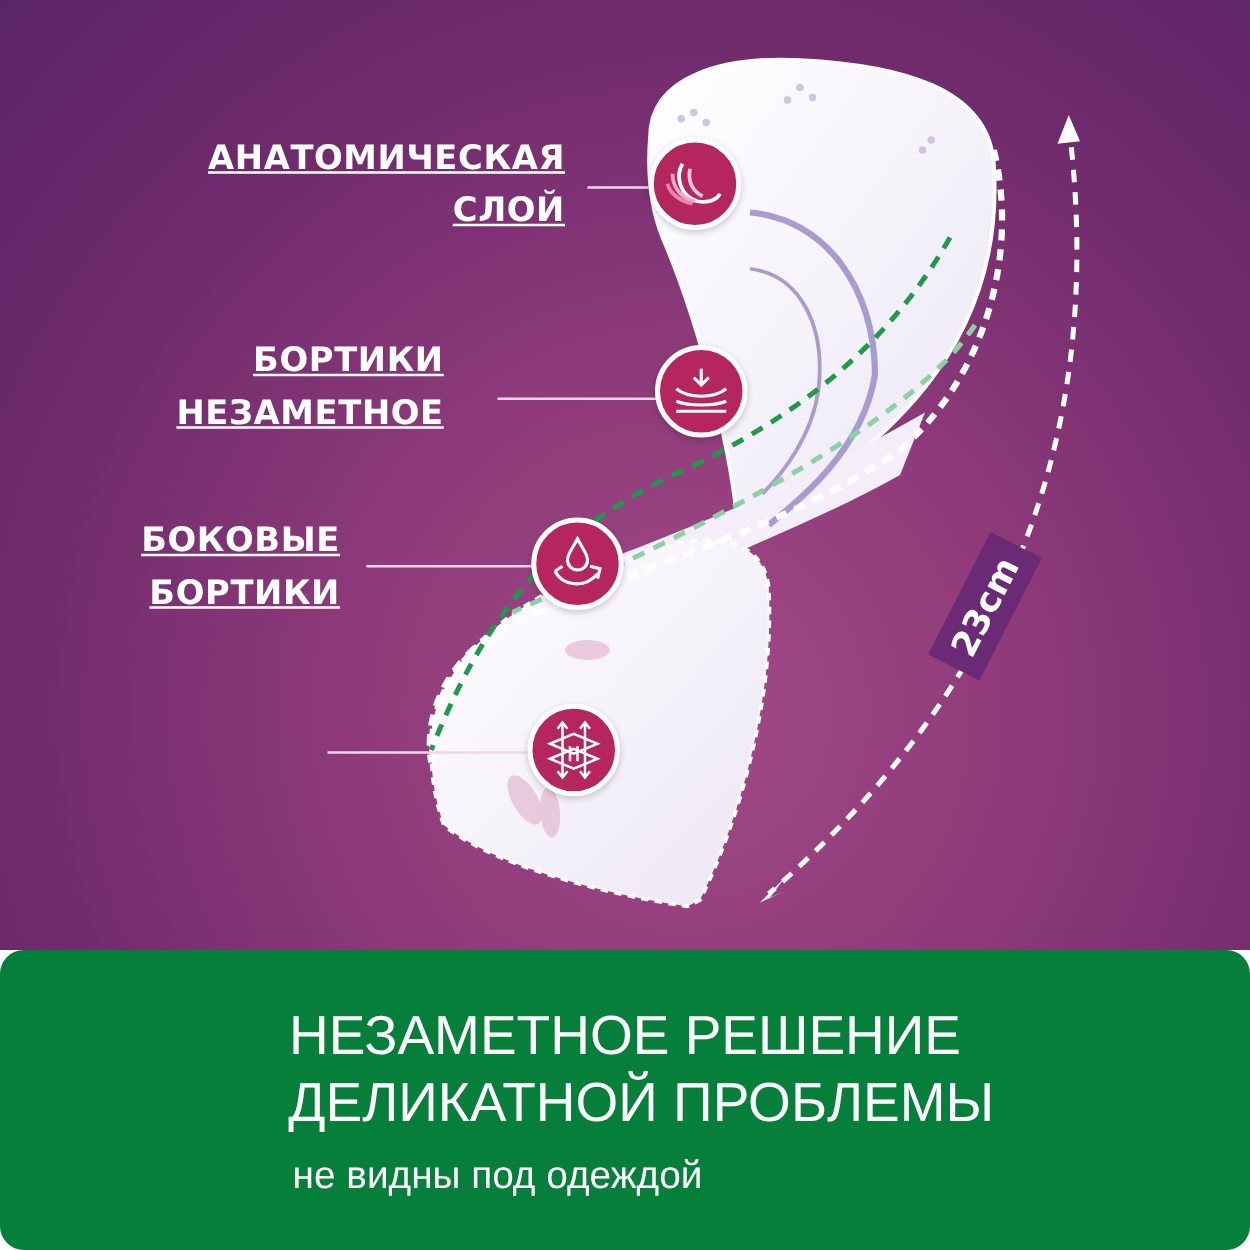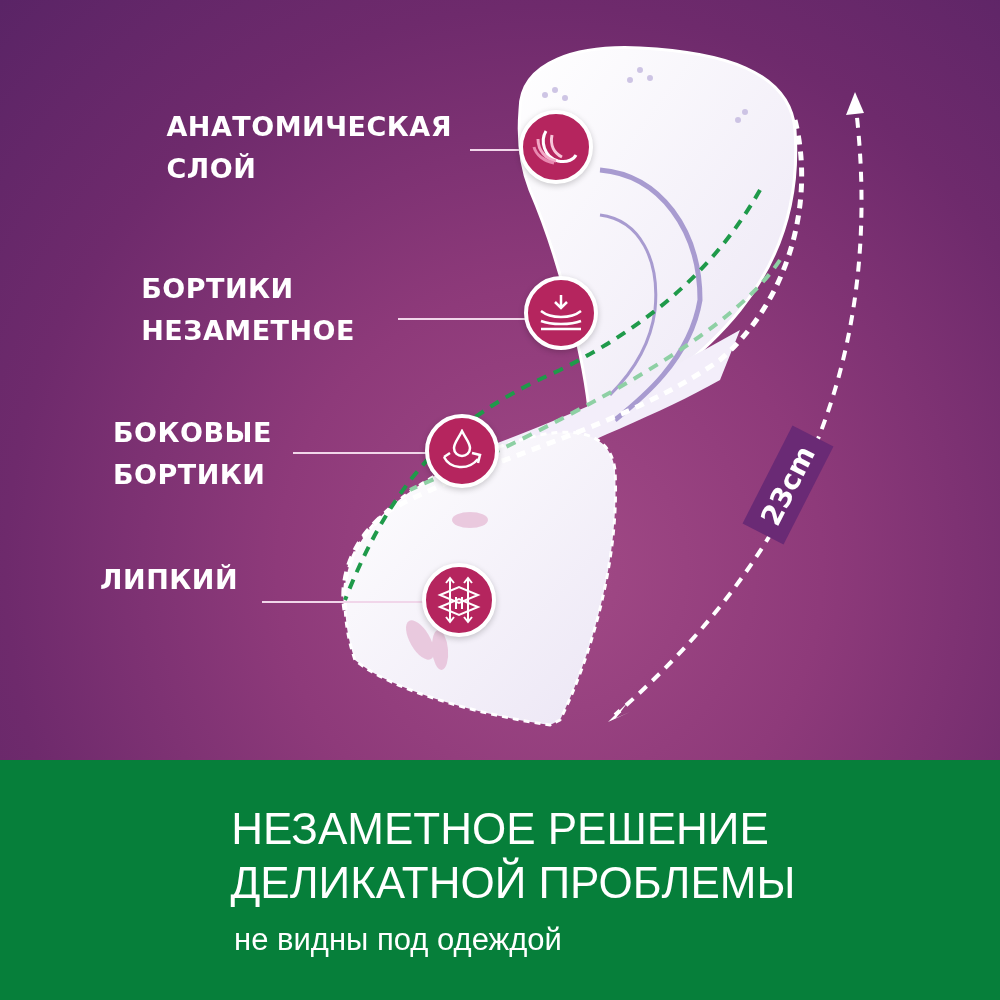--- a/index.html
+++ b/index.html
@@ -3,21 +3,21 @@
 <meta charset="utf-8">
 <style>
   html, body { margin:0; padding:0; }
   body { width:1000px; height:1000px; overflow:hidden; font-family:"DejaVu Sans", sans-serif; }
   .stage {
     position:absolute; left:0; top:0; width:1000px; height:760px; overflow:hidden;
     background: radial-gradient(ellipse at 55% 75%, #a24a86 0%, #8e3a7a 35%, #6e2a6c 70%, #5a2466 100%);
   }
   .label {
     position:absolute; color:#fff; font-weight:bold; font-size:27px; line-height:42px;
-    letter-spacing:0.5px;
+    text-align:right; letter-spacing:0.5px;text-decoration:underline;
   }
   .label div { white-space:nowrap; }
   .leader { position:absolute; height:2px; background:#f1d6ea; }
   .icon-badge {
     position:absolute; width:74px; height:74px; border-radius:50%;
     background:#b5255e; border:4px solid #fff; box-sizing:border-box;
     display:flex; align-items:center; justify-content:center;
     box-shadow:0 2px 6px rgba(0,0,0,0.2);
   }
   .pad-svg { position:absolute; left:0; top:0; }
@@ -25,21 +25,21 @@
     position:absolute; left:765px; top:430px; width:46px; height:110px;
     background:#6a2a75; transform:rotate(27deg); transform-origin:center;
     display:flex; align-items:center; justify-content:center;
   }
   .measure-tag span {
     display:block; transform:rotate(-90deg); color:#fff; font-weight:bold; font-size:28px;
     font-family:"DejaVu Sans", sans-serif; white-space:nowrap;
   }
   .band {
     position:absolute; left:0; top:760px; width:1000px; height:240px; background:#067f3a;
-    color:#fff; text-align:center; font-family:"Liberation Sans", sans-serif;
+    color:#fff; text-align:center; font-family:"Liberation Sans", sans-serif;border-radius:19px;
   }
   .band .headline { position:absolute; left:0; width:1000px; font-size:44px; line-height:54px; }
   .band .h1 { top:42px; }
   .band .h2 { top:96px;margin-left:13px; }
   .band .sub { position:absolute; left:0; top:162px; width:796px; font-size:31px; }
 </style>
 </head>
 <body>
 
 <div class="stage">
@@ -128,21 +128,20 @@
   <div class="icon-badge" style="left:425px; top:414px;">
     <svg width="48" height="44" viewBox="0 0 48 44">
       <path d="M24,2 C20,10 16,14 16,19 C16,24 20,27 24,27 C28,27 32,24 32,19 C32,14 28,10 24,2 Z" fill="none" stroke="#fff" stroke-width="2.5"></path>
       <path d="M6,28 C12,40 30,42 40,30" fill="none" stroke="#fff" stroke-width="2.5"></path>
       <path d="M34,24 L42,26 L40,34" fill="none" stroke="#fff" stroke-width="2.5"></path>
       <path d="M6,28 L12,24" fill="none" stroke="#fff" stroke-width="2.5"></path>
     </svg>
   </div>
 
   <div class="label" style="right:762px; top:559px;">
-    <div>ЛИПКИЙ</div>
   </div>
   <div class="leader" style="left:262px; top:601px; width:165px;"></div>
   <div class="icon-badge" style="left:422px; top:563px;">
     <svg width="50" height="50" viewBox="0 0 50 50">
       <path d="M6,20 L25,12 L44,20 L25,28 Z" fill="none" stroke="#fff" stroke-width="2"></path>
       <path d="M6,32 L25,24 L44,32 L25,40 Z" fill="none" stroke="#fff" stroke-width="2"></path>
       <path d="M16,4 L16,46 M34,4 L34,46" fill="none" stroke="#fff" stroke-width="2"></path>
       <path d="M12,8 L16,3 L20,8 M30,8 L34,3 L38,8 M12,42 L16,47 L20,42 M30,42 L34,47 L38,42" fill="none" stroke="#fff" stroke-width="2"></path>
       <path d="M22,22 L22,34 M28,22 L28,34" fill="none" stroke="#fff" stroke-width="2"></path>
     </svg>

